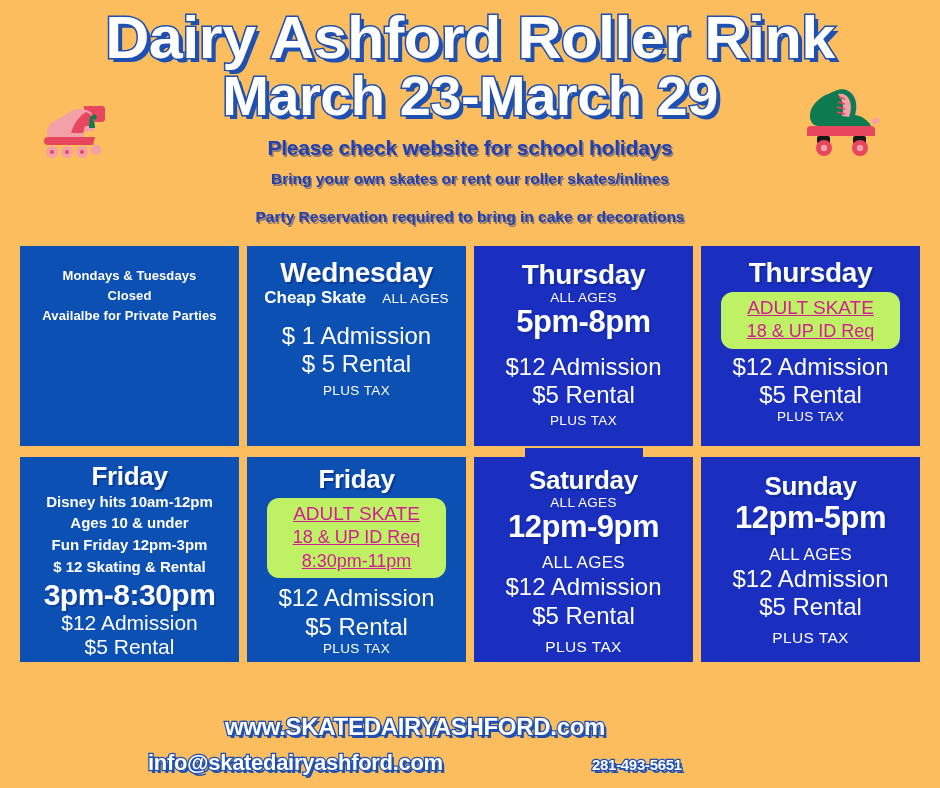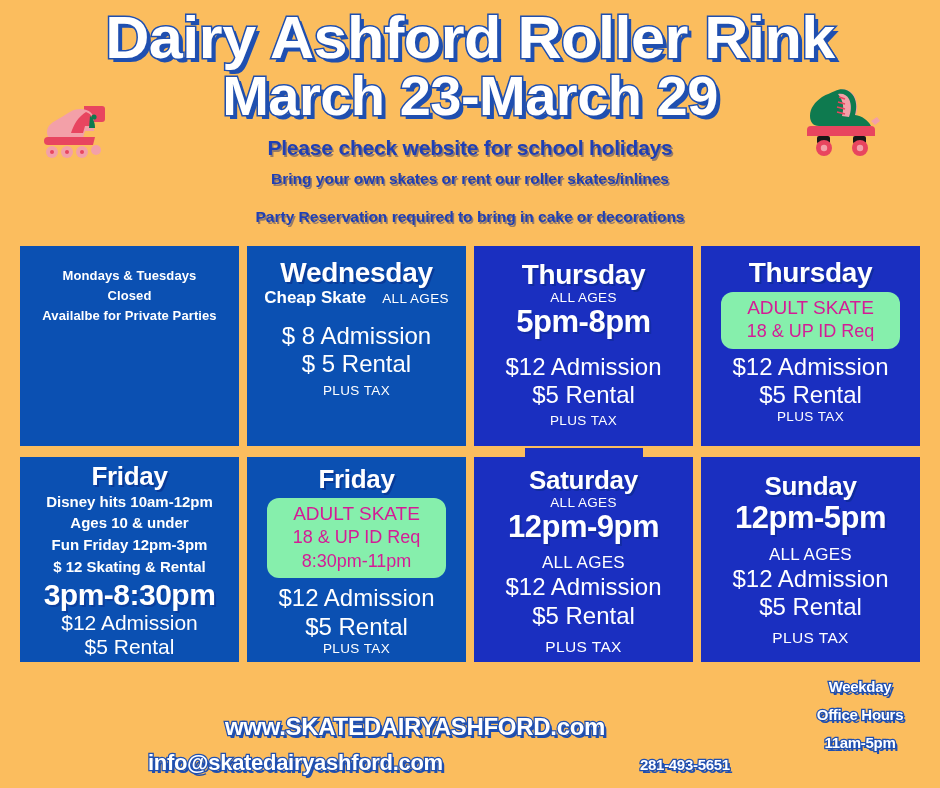--- a/index.html
+++ b/index.html
@@ -91,26 +91,27 @@
   .price.sm{ font-size:21px; }
   .plustax{ font-size:13.5px; letter-spacing:.4px; }
   .plustax.md{ font-size:15.5px; }
 
   .closed-txt{ font-size:13px; font-weight:bold; line-height:1.55; letter-spacing:.1px;}
 
   .row-line{ font-size:15px; font-weight:bold; line-height:1.45; }
 
   
   .badge{
-    background:#86efac;
+    background:#bef264;
     color:#d41c96;
     border-radius:12px;
     padding:3px 10px 5px 10px;
     line-height:1.32;
     width:88%;
+    text-decoration:underline;
   }
   .badge .b1{ font-size:19px; }
   .badge .b2{ font-size:18px; }
   .badge .b3{ font-size:18px; }
 
   .sp4{ height:4px; } .sp6{ height:6px; } .sp8{ height:8px; }
   .sp10{ height:10px; } .sp14{ height:14px; }
 
   
   .footer{ position:absolute; left:0; top:668px; width:940px; height:120px; }
@@ -118,21 +119,21 @@
     color:#ffffff;
     font-weight:bold;
     -webkit-text-stroke:2.5px #1f4fb0;
     paint-order:stroke fill;
     text-shadow:2.5px 2.5px 0 #1f4fb0;
     letter-spacing:-0.3px;
   }
   .f-addr{ position:absolute; left:150px; top:8px;  font-size:25px; }
   .f-web { position:absolute; left:225px; top:45px; font-size:24px; }
   .f-mail{ position:absolute; left:148px; top:82px; font-size:22px; }
-  .f-phone{position:absolute; left:592px; top:88px; font-size:15px;margin-left:48px; }
+  .f-phone{position:absolute; left:592px; top:88px; font-size:15px; }
   .f-hours{ position:absolute; left:795px; top:10px; width:130px; text-align:center; }
   .f-hours div{ font-size:15px; margin-bottom:11px; }
 </style>
 </head>
 <body>
 
 <div class="header">
   <div class="title-line title-1">Dairy Ashford Roller Rink</div>
   <div class="title-line title-2">March 23-March 29</div>
   <div class="subline sub-1">Please check website for school holidays</div>
@@ -188,21 +189,21 @@
 
   <div class="card">
     <div class="sp6"></div>
     <div class="ttl">Wednesday</div>
     <div style="display:flex;align-items:baseline;gap:16px;justify-content:center;">
       <span class="sub-bold">Cheap Skate</span>
       <span class="allages-sm">ALL AGES</span>
     </div>
     <div class="sp4"></div>
     <div class="sp10"></div>
-    <div class="price">$ 8 Admission</div>
+    <div class="price">$ 1 Admission</div>
     <div class="price">$ 5 Rental</div>
     <div class="sp4"></div>
     <div class="plustax">PLUS TAX</div>
   </div>
 
   <div class="card deep">
     <div class="sp8"></div>
     <div class="ttl">Thursday</div>
     <div class="allages-sm">ALL AGES</div>
     <div class="time-big xl">5pm-8pm</div>
@@ -279,18 +280,13 @@
     <div class="price">$5 Rental</div>
     <div class="sp8"></div>
     <div class="plustax md">PLUS TAX</div>
   </div>
 </div>
 
 <div class="footer">
   <div class="foot-txt f-web">www.SKATEDAIRYASHFORD.com</div>
   <div class="foot-txt f-mail">info@skatedairyashford.com</div>
   <div class="foot-txt f-phone">281-493-5651</div>
-  <div class="f-hours">
-    <div class="foot-txt">Weekday</div>
-    <div class="foot-txt">Office Hours</div>
-    <div class="foot-txt">11am-5pm</div>
-  </div>
 </div>
 
 </body></html>

